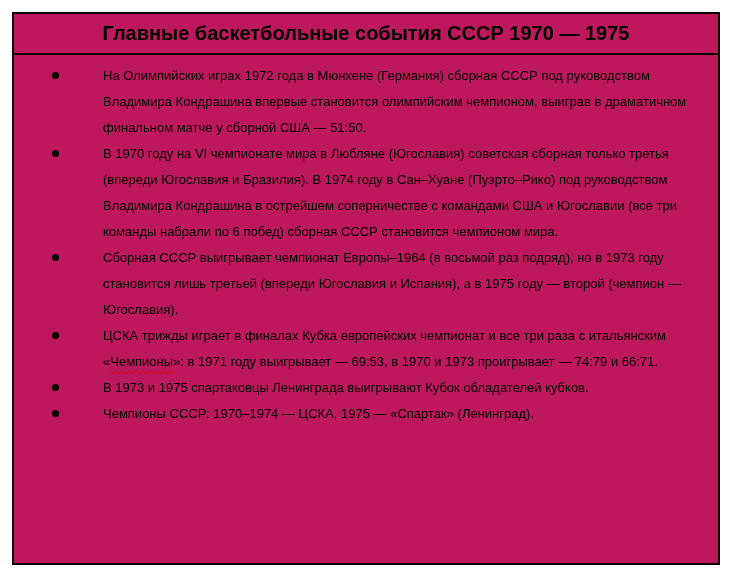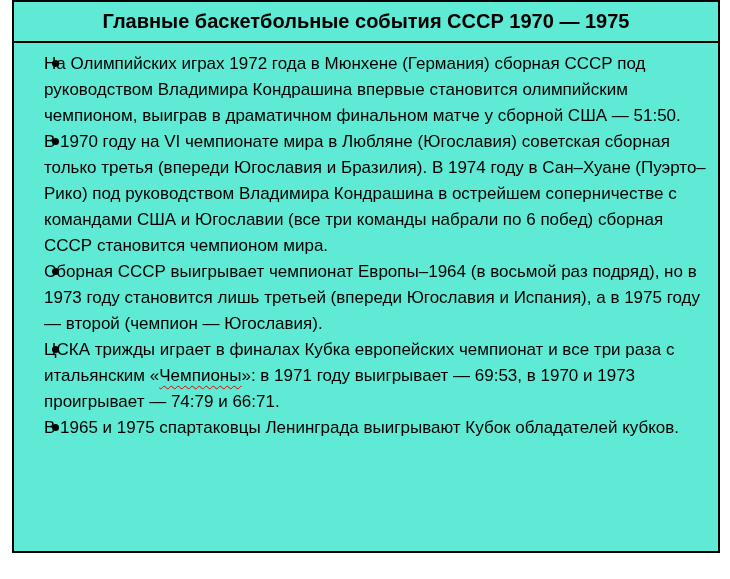--- a/index.html
+++ b/index.html
@@ -7,47 +7,47 @@
     width: 730px;
     height: 579px;
     background: #ffffff;
     font-family: "Liberation Sans", sans-serif;
     color: #000000;
     overflow: hidden;
   }
   .events-table {
     position: absolute;
     left: 12px;
-    top: 0;
+    top: 12px;
     width: 708px;
     height: 553px;
     border: 2px solid #000000;
-    background: #5eead4;
+    background: #be185d;
   }
   .title-cell {
     height: 41px;
     border-bottom: 2px solid #000000;
     text-align: center;
     font-size: 20px;
     font-weight: 700;
     line-height: 39px;
     white-space: nowrap;
   }
   .body-cell {
     padding: 8px 10px 0 0;
   }
   ul.events-list {
     list-style: none;
     margin: 0;
     padding: 0;
   }
   ul.events-list > li {
     position: relative;
-    padding-left: 30px;
-    font-size: 17px;
+    padding-left: 89px;
+    font-size: 13px;
     line-height: 26px;
   }
   ul.events-list > li::before {
     content: "";
     position: absolute;
     left: 38px;
     top: 9px;
     width: 7px;
     height: 7px;
     border-radius: 50%;
@@ -66,16 +66,17 @@
 <body>
 
 <div class="events-table">
   <div class="title-cell">Главные баскетбольные события СССР 1970 — 1975</div>
   <div class="body-cell">
     <ul class="events-list">
       <li><span>На Олимпийских играх 1972 года в Мюнхене (Германия) сборная СССР под руководством Владимира Кондрашина впервые становится олимпийским чемпионом, выиграв в драматичном финальном матче у сборной США — 51:50.</span></li>
       <li><span>В 1970 году на VI чемпионате мира в Любляне (Югославия) советская сборная только третья (впереди Югославия и Бразилия). В 1974 году в Сан–Хуане (Пуэрто–Рико) под руководством Владимира Кондрашина в острейшем соперничестве с командами США и Югославии (все три команды набрали по 6 побед) сборная СССР становится чемпионом мира.</span></li>
       <li><span>Сборная СССР выигрывает чемпионат Европы–1964 (в восьмой раз подряд), но в 1973 году становится лишь третьей (впереди Югославия и Испания), а в 1975 году — второй (чемпион — Югославия).</span></li>
       <li><span>ЦСКА трижды играет в финалах Кубка европейских чемпионат и все три раза с итальянским «</span><span class="misspelled">Чемпионы</span><span>»: в 1971 году выигрывает — 69:53, в 1970 и 1973 проигрывает — 74:79 и 66:71.</span></li>
-      <li><span>В 1965 и 1975 спартаковцы Ленинграда выигрывают Кубок обладателей кубков.</span></li>
+      <li><span>В 1973 и 1975 спартаковцы Ленинграда выигрывают Кубок обладателей кубков.</span></li>
+      <li><span>Чемпионы СССР: 1970–1974 — ЦСКА, 1975 — «Спартак» (Ленинград).</span></li>
     </ul>
   </div>
 </div>
 
 </body></html>

